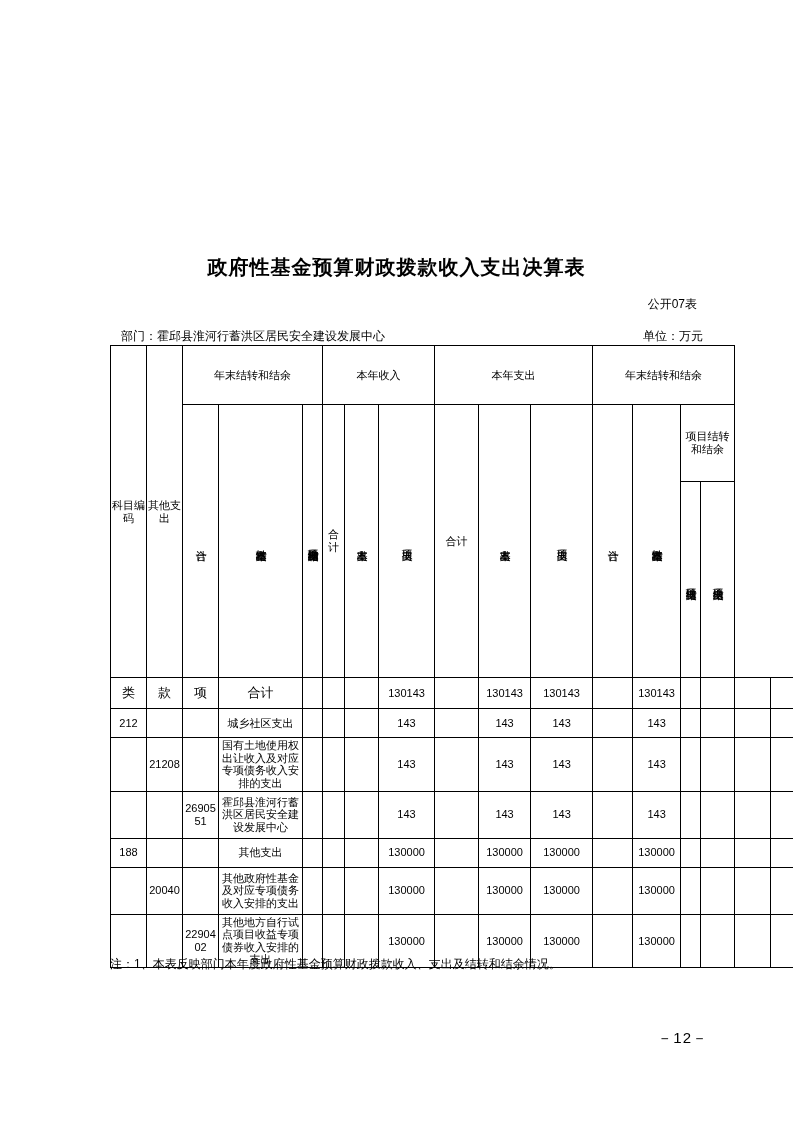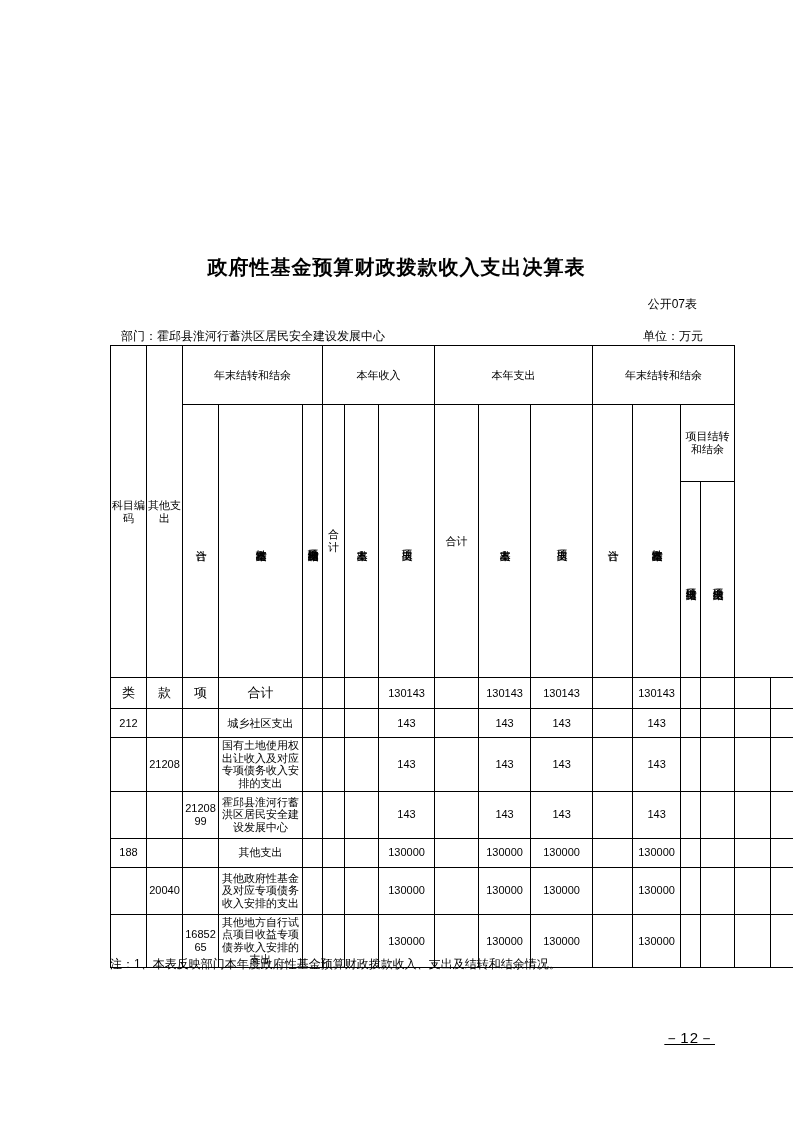--- a/index.html
+++ b/index.html
@@ -106,24 +106,23 @@
   .note {
     position: absolute;
     top: 924px;
     left: 110px;
     font-size: 12px;
     text-align: center;
   }
   .pageno {
     position: absolute;
     top: 997px;
-    right: 78px;
+    right: 85px;
     font-size: 15px;
     letter-spacing: 1px;
-    text-decoration: underline;
   }
 </style>
 </head>
 <body>
 
 <div class="page">
 
   <div class="title">政府性基金预算财政拨款收入支出决算表</div>
   <div class="sheet-no">公开07表</div>
   <div class="dept-line">部门：霍邱县淮河行蓄洪区居民安全建设发展中心</div>
@@ -279,21 +278,21 @@
         <td class="num">143</td>
         <td></td>
         <td></td>
         <td></td>
         <td></td>
       </tr>
 
       <tr class="data-row tall">
         <td class="code-cell"></td>
         <td class="code-cell"></td>
-        <td class="code-cell">2120899</td>
+        <td class="code-cell">2690551</td>
         <td class="name-cell">霍邱县淮河行蓄洪区居民安全建设发展中心</td>
         <td></td>
         <td></td>
         <td></td>
         <td class="num">143</td>
         <td></td>
         <td class="num">143</td>
         <td class="num">143</td>
         <td></td>
         <td class="num">143</td>
@@ -339,21 +338,21 @@
         <td class="num">130000</td>
         <td></td>
         <td></td>
         <td></td>
         <td></td>
       </tr>
 
       <tr class="data-row tall">
         <td class="code-cell"></td>
         <td class="code-cell"></td>
-        <td class="code-cell">1685265</td>
+        <td class="code-cell">2290402</td>
         <td class="name-cell">其他地方自行试点项目收益专项债券收入安排的支出</td>
         <td></td>
         <td></td>
         <td></td>
         <td class="num">130000</td>
         <td></td>
         <td class="num">130000</td>
         <td class="num">130000</td>
         <td></td>
         <td class="num">130000</td>

